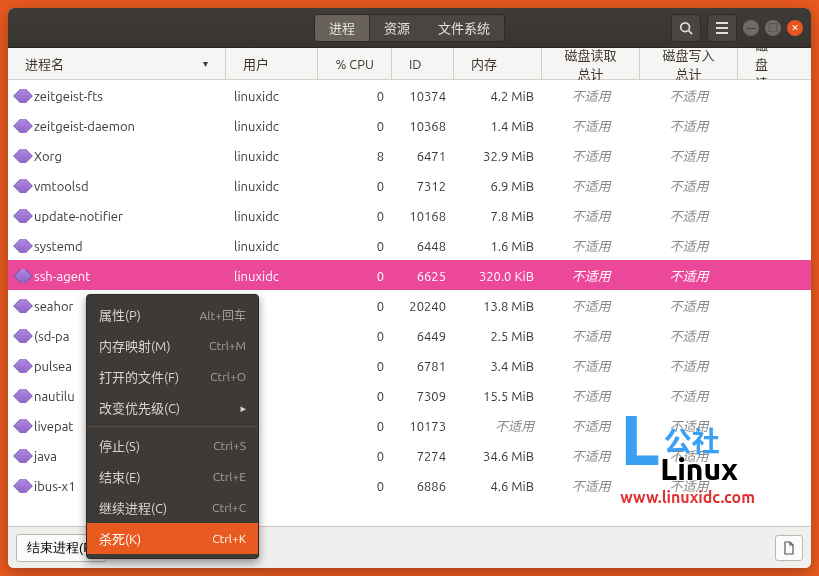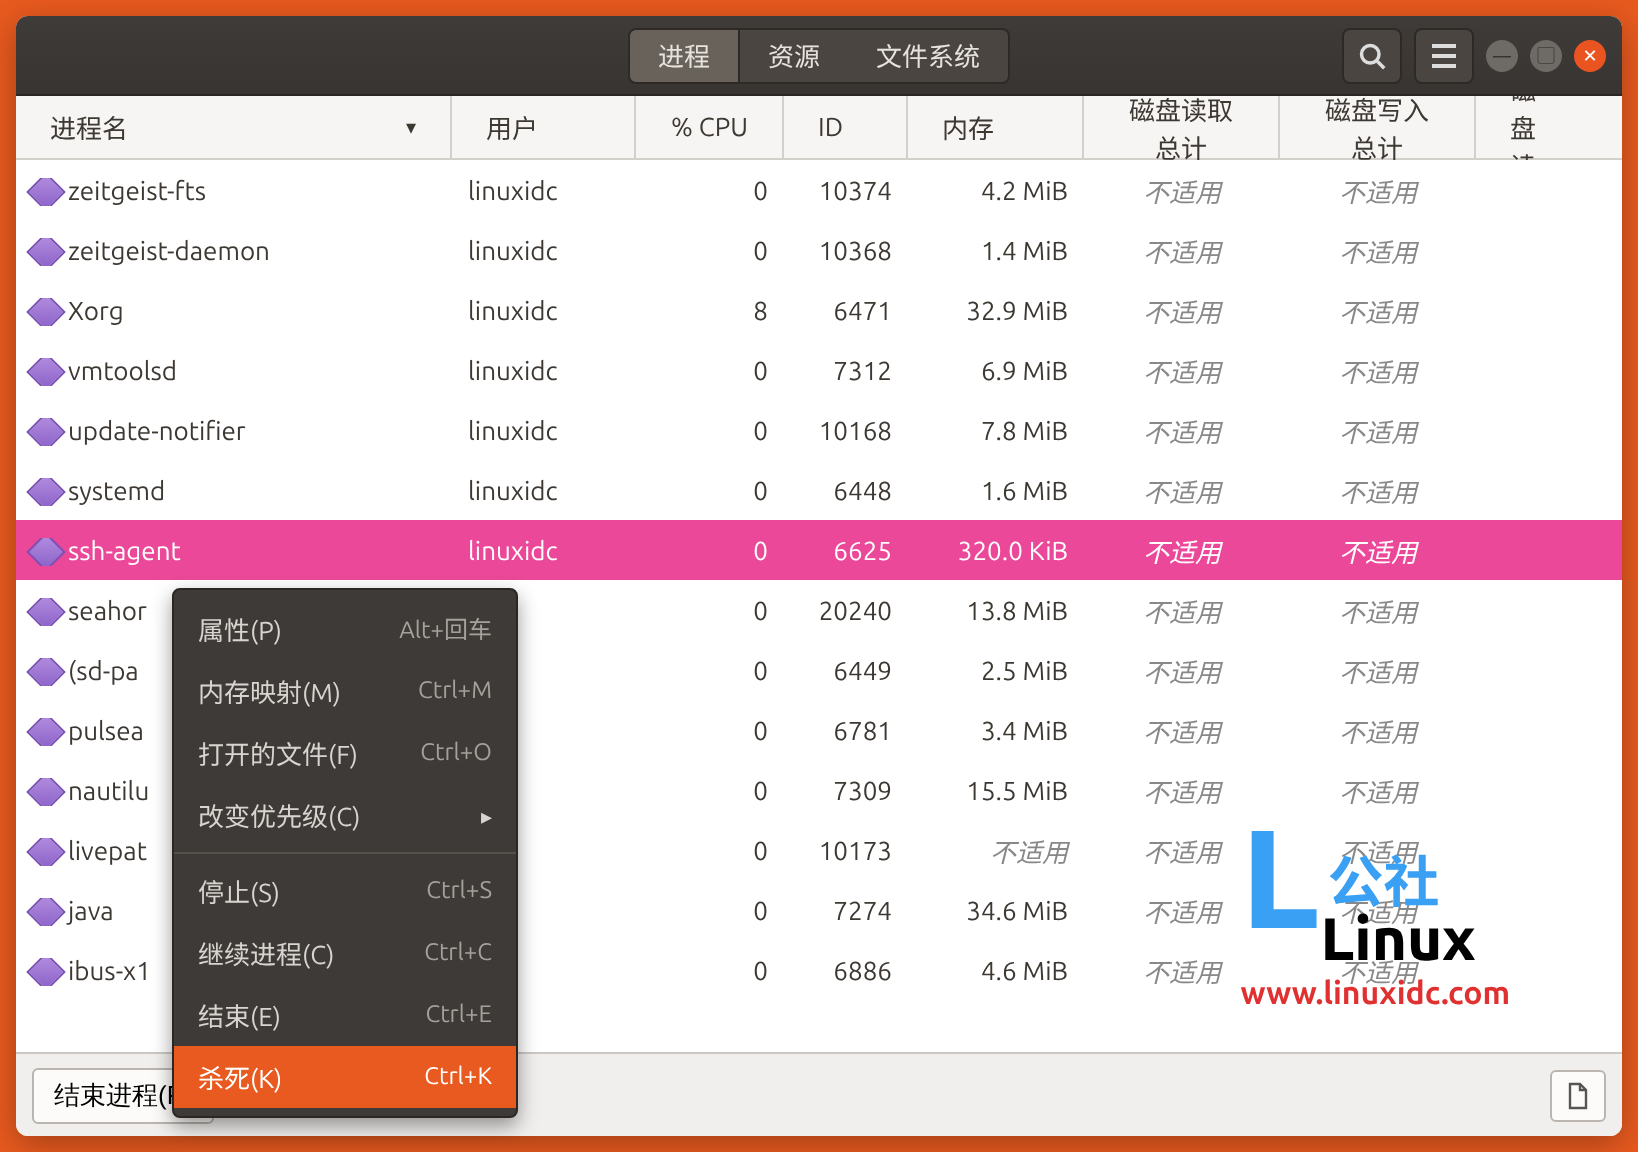--- a/index.html
+++ b/index.html
@@ -461,26 +461,26 @@
     <div class="mitem">
       <span>改变优先级(C)</span>
       <span class="sub"></span>
     </div>
     <div class="msep"></div>
     <div class="mitem">
       <span>停止(S)</span>
       <span class="accel">Ctrl+S</span>
     </div>
     <div class="mitem">
+      <span>结束(E)</span>
+      <span class="accel">Ctrl+E</span>
+    </div>
+    <div class="mitem">
       <span>继续进程(C)</span>
       <span class="accel">Ctrl+C</span>
-    </div>
-    <div class="mitem">
-      <span>结束(E)</span>
-      <span class="accel">Ctrl+E</span>
     </div>
     <div class="mitem hover">
       <span>杀死(K)</span>
       <span class="accel">Ctrl+K</span>
     </div>
   </div>
 
 <div class="wm">
   <div style="display:flex;align-items:flex-end;gap:4px;">
     <span style="font-size:70px;font-weight:900;color:#3aa0f4;line-height:0.6;">L</span>

